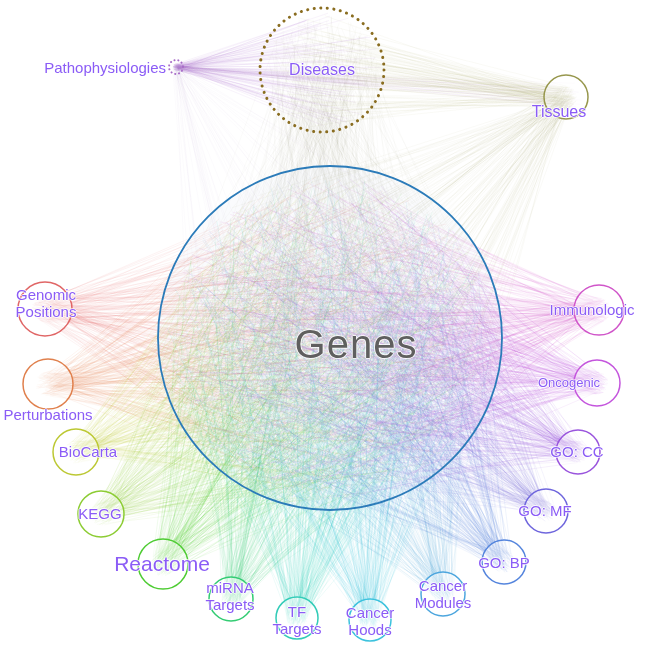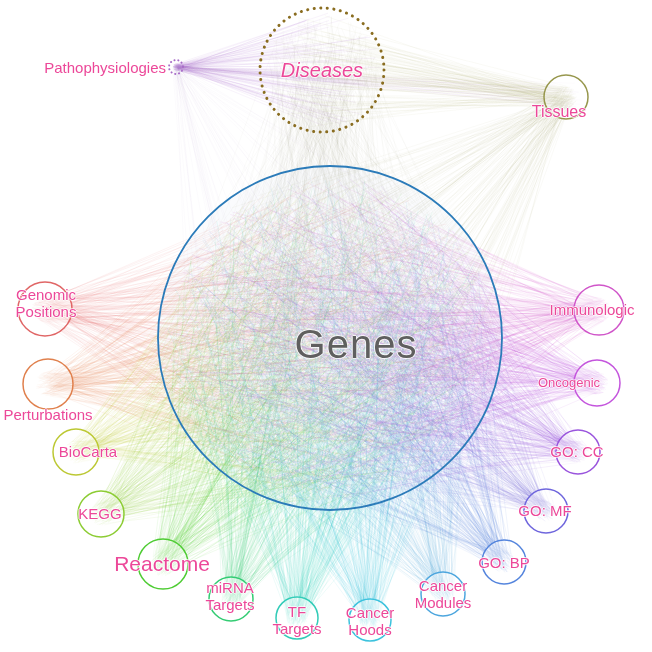--- a/index.html
+++ b/index.html
@@ -7,21 +7,21 @@
     position:relative;
     width:652px;height:652px;
     background:#ffffff;
     overflow:hidden;
     font-family:"Liberation Sans", sans-serif;
   }
   .stage svg{position:absolute;left:0;top:0;display:block;}
   #labels-layer{position:absolute;left:0;top:0;width:652px;height:652px;}
   .node-label{
     position:absolute;
-    color:#ec4899;
+    color:#8b5cf6;
     white-space:pre-line;
     text-align:center;
     line-height:1.12;
     transform:translate(-50%,-50%);
     text-shadow:0 1px 0 rgba(255,255,255,.75),0 -1px 0 rgba(255,255,255,.75),
                 1px 0 0 rgba(255,255,255,.75),-1px 0 0 rgba(255,255,255,.75);
   }
   .node-label.align-right{transform:translate(-100%,-50%);text-align:right;}
   .hub-label{letter-spacing:1px;color:#5f5f5f;margin-left:26px;}
 </style>
@@ -2800,21 +2800,21 @@
         <circle cx="443" cy="594" r="22" fill="rgba(255,255,255,0.45)" stroke="#4da6de" stroke-width="1.5"></circle>
         <circle cx="504" cy="562" r="22" fill="rgba(255,255,255,0.45)" stroke="#5585dd" stroke-width="1.5"></circle>
         <circle cx="546" cy="511" r="22" fill="rgba(255,255,255,0.45)" stroke="#6f66dd" stroke-width="1.5"></circle>
         <circle cx="578" cy="452" r="22" fill="rgba(255,255,255,0.45)" stroke="#9a55dd" stroke-width="1.5"></circle>
         <circle cx="597" cy="383" r="23" fill="rgba(255,255,255,0.45)" stroke="#c455dd" stroke-width="1.5"></circle>
         <circle cx="599" cy="310" r="25" fill="rgba(255,255,255,0.45)" stroke="#d055c9" stroke-width="1.5"></circle>
       </g>
     </svg>
   <div id="labels-layer">
       <div class="node-label hub-label" style="left: 330px; top: 344px; font-size: 40px;">Genes</div>
-      <div class="node-label" style="left: 322px; top: 70px; font-size: 20px; font-style: italic;">Diseases</div>
+      <div class="node-label" style="left: 322px; top: 70px; font-size: 16px;">Diseases</div>
       <div class="node-label align-right" style="left: 166px; top: 68px; font-size: 15px;">Pathophysiologies</div>
       <div class="node-label" style="left: 559px; top: 96px; font-size: 16px; margin-top: 16px;">Tissues</div>
       <div class="node-label" style="left: 46px; top: 304px; font-size: 15px;">Genomic
 Positions</div>
       <div class="node-label" style="left: 48px; top: 383px; font-size: 15px; margin-top: 32px;">Perturbations</div>
       <div class="node-label" style="left: 88px; top: 452px; font-size: 15px;">BioCarta</div>
       <div class="node-label" style="left: 100px; top: 514px; font-size: 15px;">KEGG</div>
       <div class="node-label" style="left: 162px; top: 564px; font-size: 21px;">Reactome</div>
       <div class="node-label" style="left: 230px; top: 597px; font-size: 15px;">miRNA
 Targets</div>

